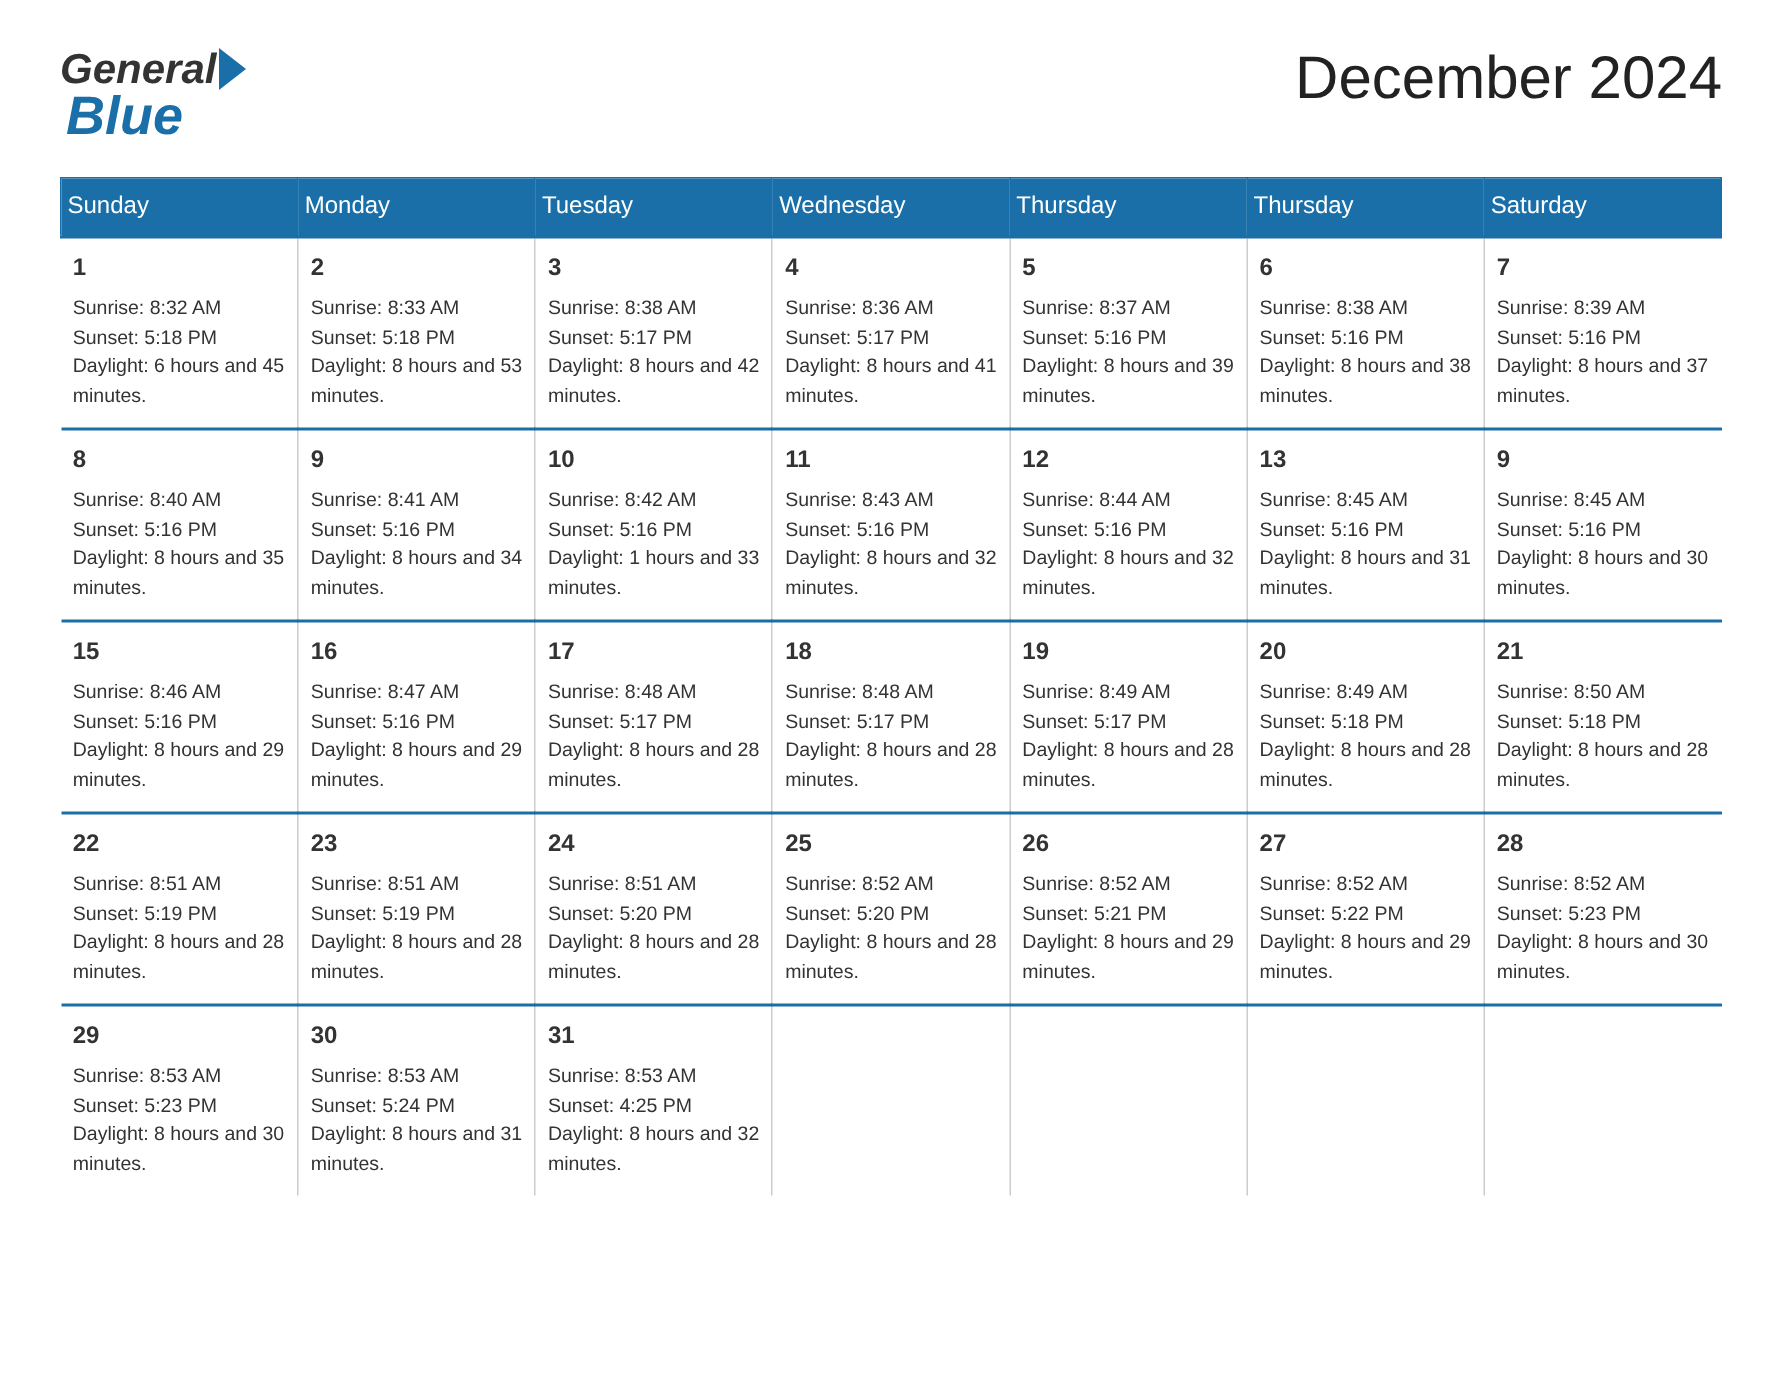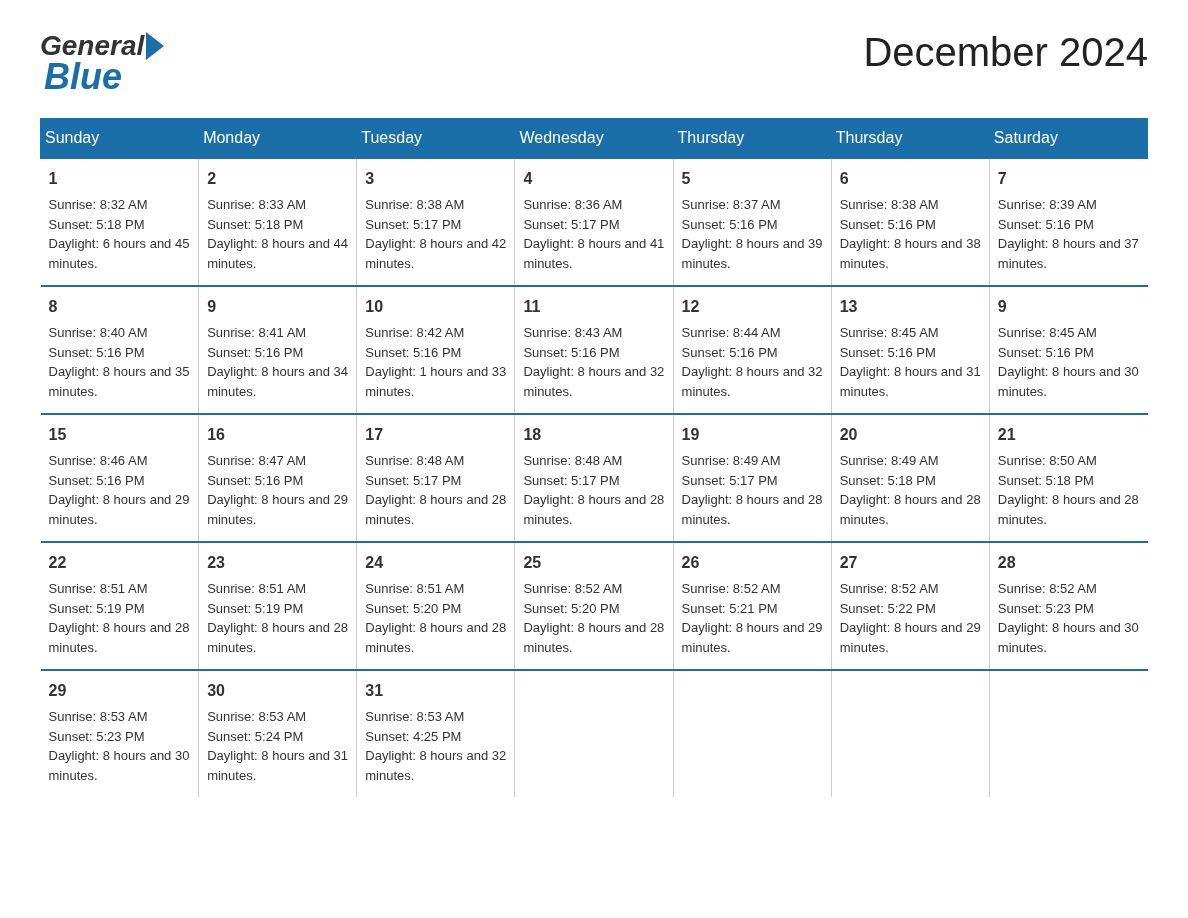--- a/index.html
+++ b/index.html
@@ -130,21 +130,21 @@
         <th>Tuesday</th>
         <th>Wednesday</th>
         <th>Thursday</th>
         <th>Thursday</th>
         <th>Saturday</th>
       </tr>
   </thead>
   <tbody id="calendar-body">
   <tr>
         <td><span class="day-number">1</span><span class="day-info">Sunrise: 8:32 AM</span><br><span class="day-info">Sunset: 5:18 PM</span><br><span class="day-info">Daylight: 6 hours and 45 minutes.</span></td>
-        <td><span class="day-number">2</span><span class="day-info">Sunrise: 8:33 AM</span><br><span class="day-info">Sunset: 5:18 PM</span><br><span class="day-info">Daylight: 8 hours and 44 minutes.</span></td>
+        <td><span class="day-number">2</span><span class="day-info">Sunrise: 8:33 AM</span><br><span class="day-info">Sunset: 5:18 PM</span><br><span class="day-info">Daylight: 8 hours and 53 minutes.</span></td>
         <td><span class="day-number">3</span><span class="day-info">Sunrise: 8:38 AM</span><br><span class="day-info">Sunset: 5:17 PM</span><br><span class="day-info">Daylight: 8 hours and 42 minutes.</span></td>
         <td><span class="day-number">4</span><span class="day-info">Sunrise: 8:36 AM</span><br><span class="day-info">Sunset: 5:17 PM</span><br><span class="day-info">Daylight: 8 hours and 41 minutes.</span></td>
         <td><span class="day-number">5</span><span class="day-info">Sunrise: 8:37 AM</span><br><span class="day-info">Sunset: 5:16 PM</span><br><span class="day-info">Daylight: 8 hours and 39 minutes.</span></td>
         <td><span class="day-number">6</span><span class="day-info">Sunrise: 8:38 AM</span><br><span class="day-info">Sunset: 5:16 PM</span><br><span class="day-info">Daylight: 8 hours and 38 minutes.</span></td>
         <td><span class="day-number">7</span><span class="day-info">Sunrise: 8:39 AM</span><br><span class="day-info">Sunset: 5:16 PM</span><br><span class="day-info">Daylight: 8 hours and 37 minutes.</span></td>
       </tr>
       <tr>
         <td><span class="day-number">8</span><span class="day-info">Sunrise: 8:40 AM</span><br><span class="day-info">Sunset: 5:16 PM</span><br><span class="day-info">Daylight: 8 hours and 35 minutes.</span></td>
         <td><span class="day-number">9</span><span class="day-info">Sunrise: 8:41 AM</span><br><span class="day-info">Sunset: 5:16 PM</span><br><span class="day-info">Daylight: 8 hours and 34 minutes.</span></td>
         <td><span class="day-number">10</span><span class="day-info">Sunrise: 8:42 AM</span><br><span class="day-info">Sunset: 5:16 PM</span><br><span class="day-info">Daylight: 1 hours and 33 minutes.</span></td>

